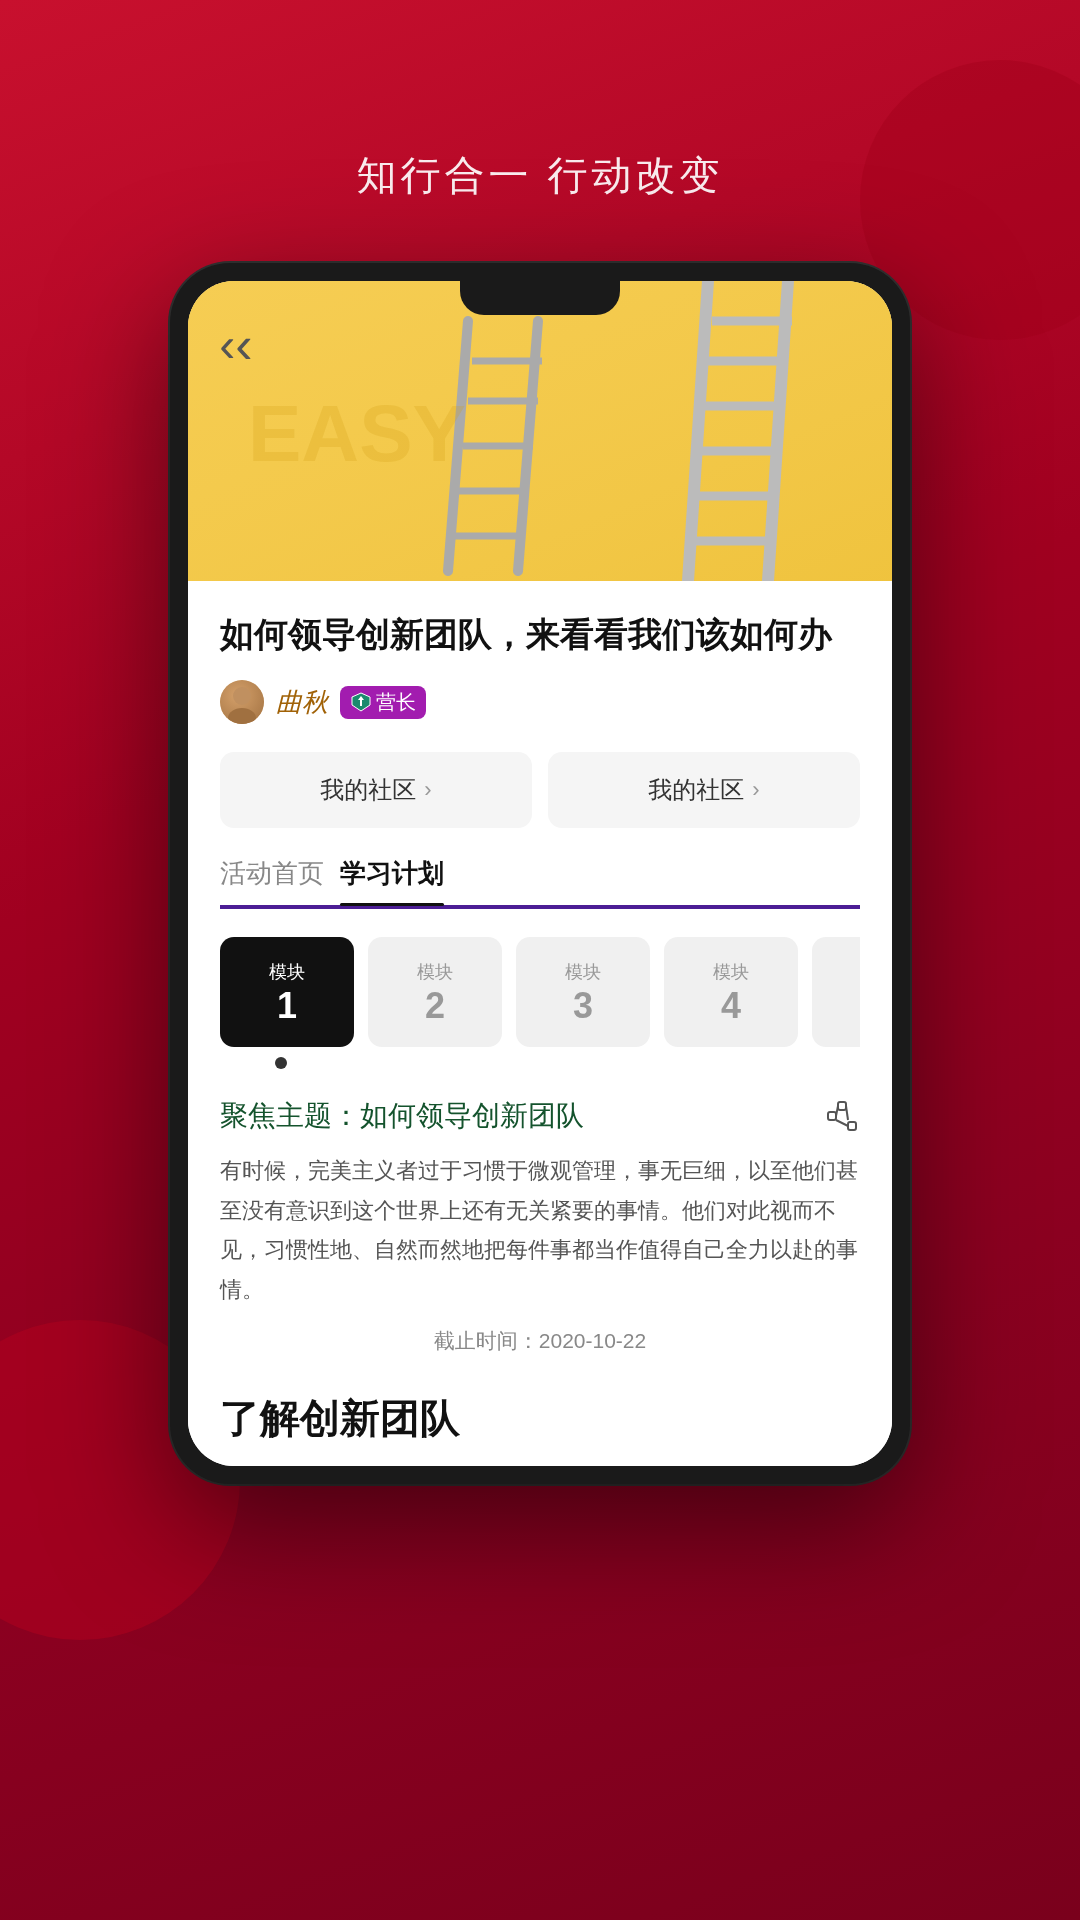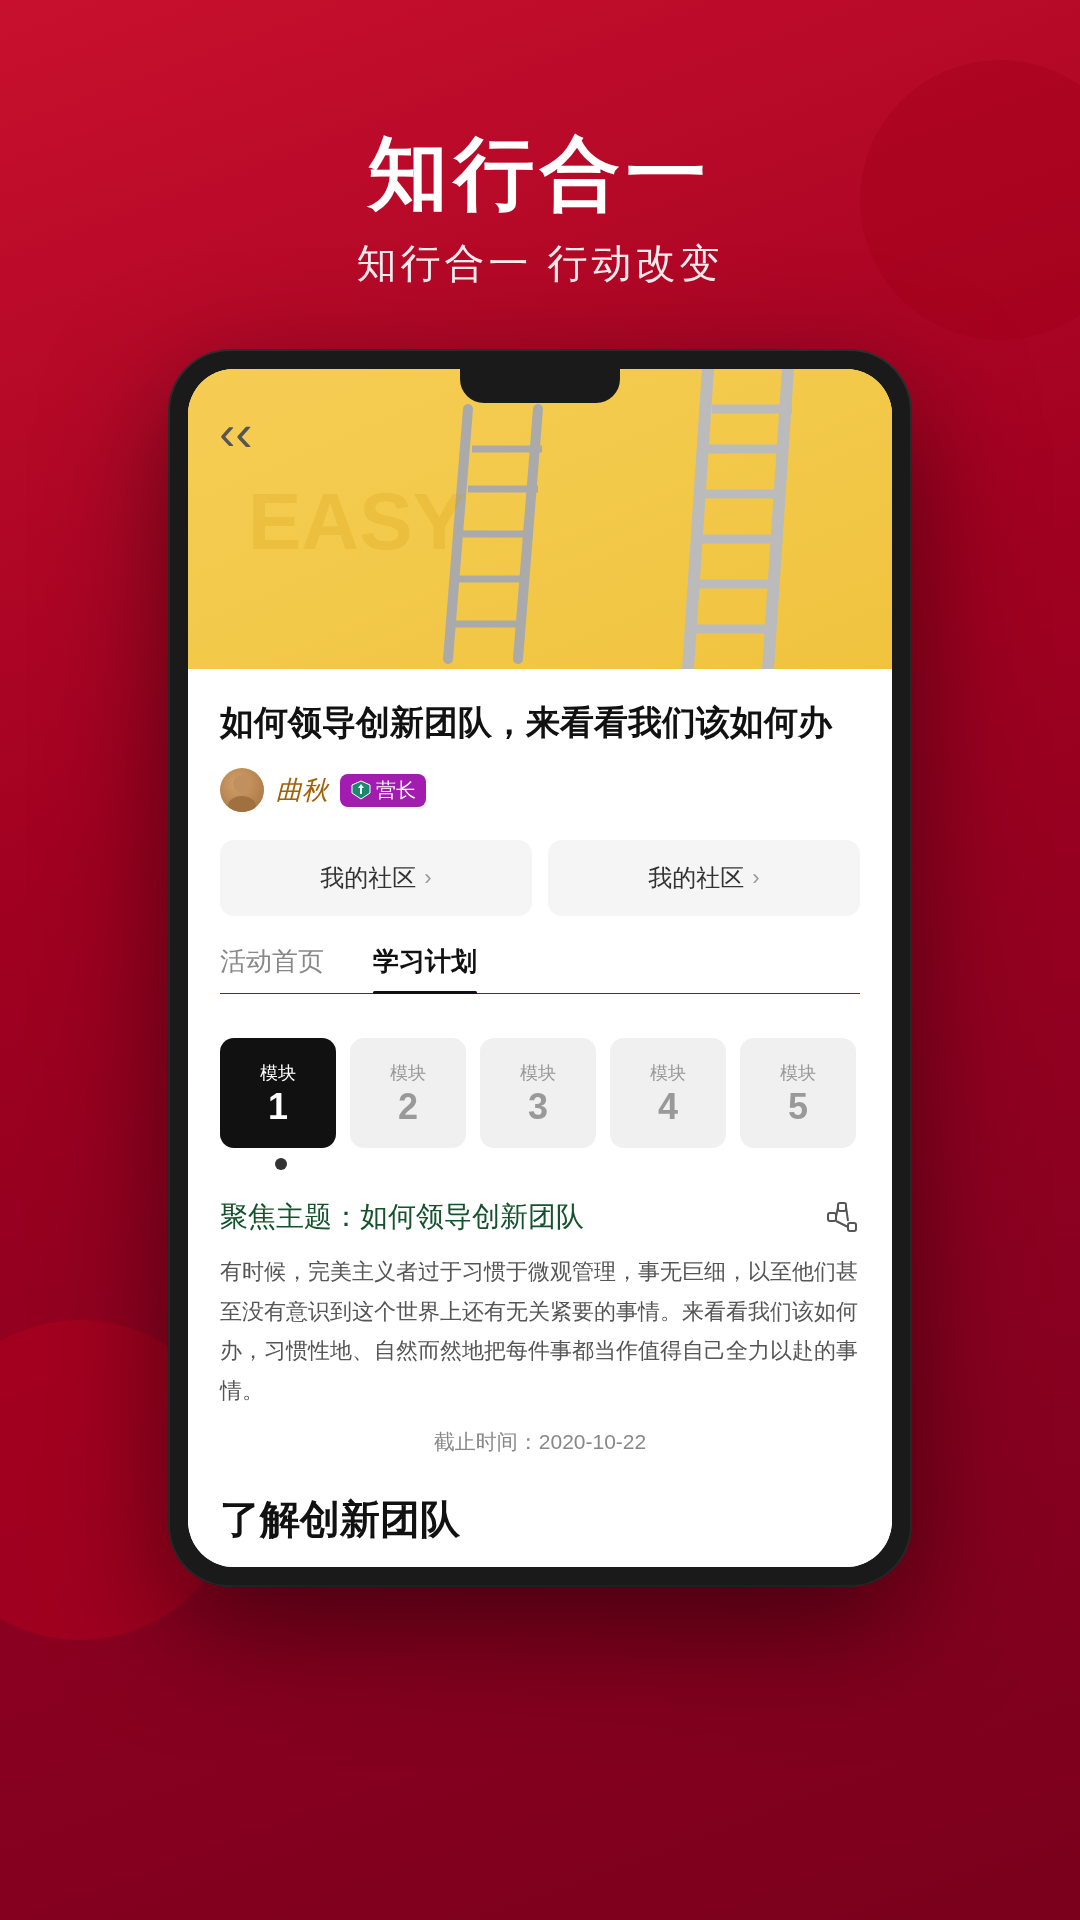--- a/index.html
+++ b/index.html
@@ -211,23 +211,23 @@
       gap: 8px;
     }
     .nav-btn-arrow {
       font-size: 22px;
       color: #999;
     }
 
     
     .tabs-row {
       display: flex;
-      gap: 49px;
-      margin-bottom: 44px;
-      border-bottom: 1px solid #4c1d95;
+      gap: 16px;
+      margin-bottom: 28px;
+      border-bottom: 4px solid #4c1d95;
     }
     .tab-item {
       font-size: 26px;
       color: #888;
       padding-bottom: 14px;
       position: relative;
     }
     .tab-item.active {
       color: #111;
       font-weight: 600;
@@ -244,21 +244,21 @@
     }
 
     
     .modules-row {
       display: flex;
       gap: 14px;
       margin-bottom: 10px;
       overflow: hidden;
     }
     .module-card {
-      width: 116px;
+      width: 134px;
       height: 110px;
       border-radius: 14px;
       background: #f0f0f0;
       display: flex;
       flex-direction: column;
       align-items: center;
       justify-content: center;
       font-size: 20px;
       color: #999;
       flex-shrink: 0;
@@ -332,21 +332,20 @@
       color: #111;
     }
   </style>
 </head>
 <body>
 
 <div class="bg-circle-left"></div>
 <div class="bg-circle-right"></div>
 
 <div class="header-area">
-  <div class="header-title">知行合一</div>
   <div class="header-subtitle">知行合一 行动改变</div>
 </div>
 
 <div class="phone-wrapper">
   <div class="phone-mockup">
     <div class="phone-inner">
       <div class="phone-notch"></div>
 
       <div class="hero-image">
 
@@ -471,21 +470,21 @@
               <svg width="32" height="32" viewBox="0 0 32 32">
                 <rect x="12" y="2" width="8" height="8" rx="2" fill="none" stroke="#555" stroke-width="2"></rect>
                 <rect x="2" y="12" width="8" height="8" rx="2" fill="none" stroke="#555" stroke-width="2"></rect>
                 <rect x="22" y="22" width="8" height="8" rx="2" fill="none" stroke="#555" stroke-width="2"></rect>
                 <line x1="10" y1="16" x2="12" y2="6" stroke="#555" stroke-width="2"></line>
                 <line x1="20" y1="6" x2="22" y2="20" stroke="#555" stroke-width="2"></line>
                 <line x1="10" y1="20" x2="22" y2="26" stroke="#555" stroke-width="2"></line>
               </svg>
             </div>
           </div>
-          <div class="focus-body">有时候，完美主义者过于习惯于微观管理，事无巨细，以至他们甚至没有意识到这个世界上还有无关紧要的事情。来看看我们该如何办，习惯性地、自然而然地把每件事都当作值得自己全力以赴的事情。</div>
+          <div class="focus-body">有时候，完美主义者过于习惯于微观管理，事无巨细，以至他们甚至没有意识到这个世界上还有无关紧要的事情。他们对此视而不见，习惯性地、自然而然地把每件事都当作值得自己全力以赴的事情。</div>
           <div class="deadline-text">截止时间：2020-10-22</div>
           <div class="understand-title">了解创新团队</div>
         </div>
 
       </div>
     </div>
   </div>
 </div>
 
 </body></html>

